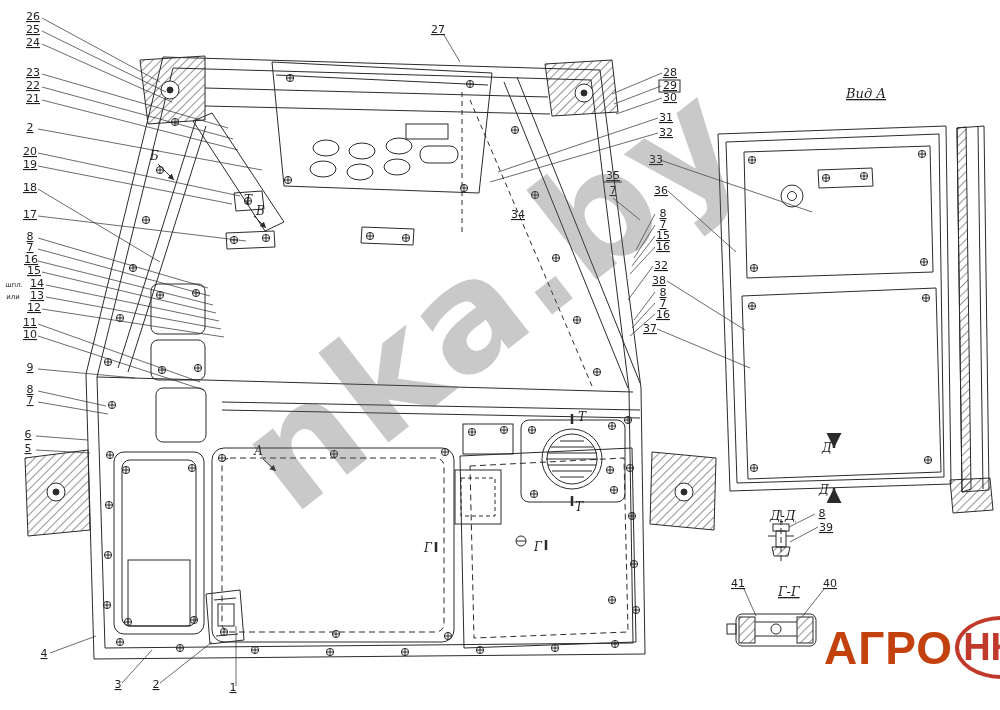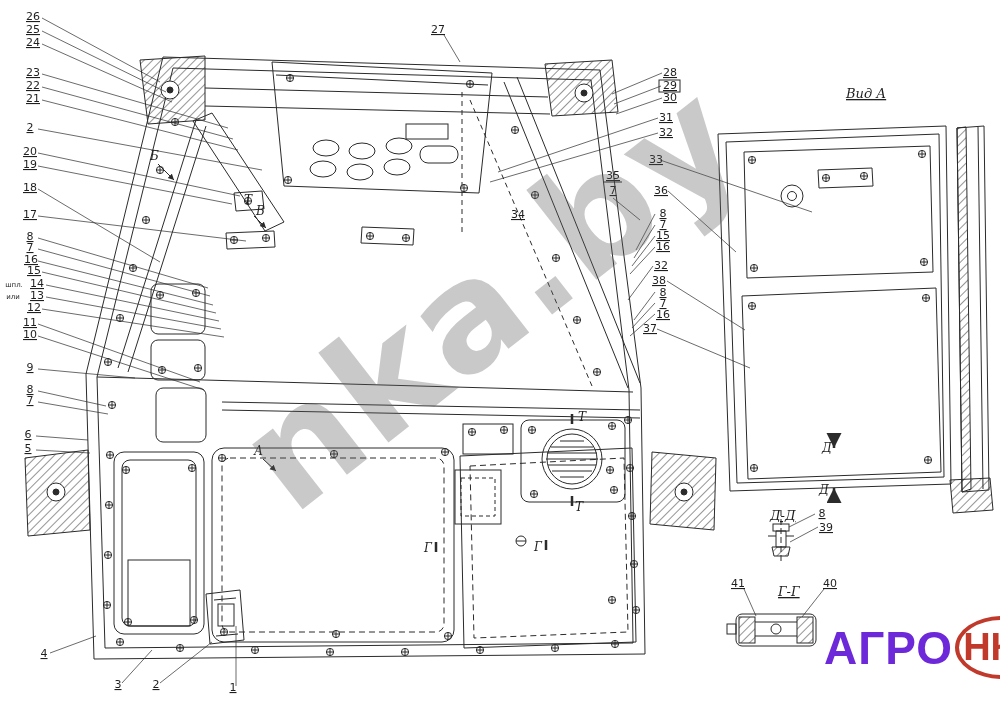--- a/index.html
+++ b/index.html
@@ -8,21 +8,21 @@
   svg{position:absolute;left:0;top:0;}
   svg text{stroke:none;fill:#1f1f1f;}
   .co{font:11px "DejaVu Sans",sans-serif;text-decoration:underline;}
   .sm{font:7px "DejaVu Sans",sans-serif;}
   .letter{font:italic 12px "DejaVu Serif",serif;}
   .viewlabel{font:italic 13px "DejaVu Serif",serif;text-decoration:underline;}
   .watermark{position:absolute;left:150px;top:210px;width:680px;text-align:center;
              font:bold 150px "DejaVu Sans",sans-serif;color:rgba(90,90,90,0.33);
              transform:rotate(-38deg);pointer-events:none;user-select:none;letter-spacing:2px;}
   .logo{position:absolute;left:824px;top:616px;display:flex;align-items:center;pointer-events:none;}
-  .logo-gray{font:bold 46px "Liberation Sans",sans-serif;color:#6d28d9;letter-spacing:1px;}
+  .logo-gray{font:bold 46px "Liberation Sans",sans-serif;color:#c2410c;letter-spacing:1px;}
   .nka-wrap{position:relative;margin-left:2px;padding:10px 8px;}
   .ring{position:absolute;inset:0;border:4px solid #c0392b;border-radius:50%;}
   .logo-red{position:relative;font:bold 38px "Liberation Sans",sans-serif;color:#c0392b;}
 </style>
 </head>
 <body>
 
 <div class="stage">
 
 <svg width="1000" height="710" viewBox="0 0 1000 710" stroke="#2b2b2b" stroke-width="1" fill="none">

